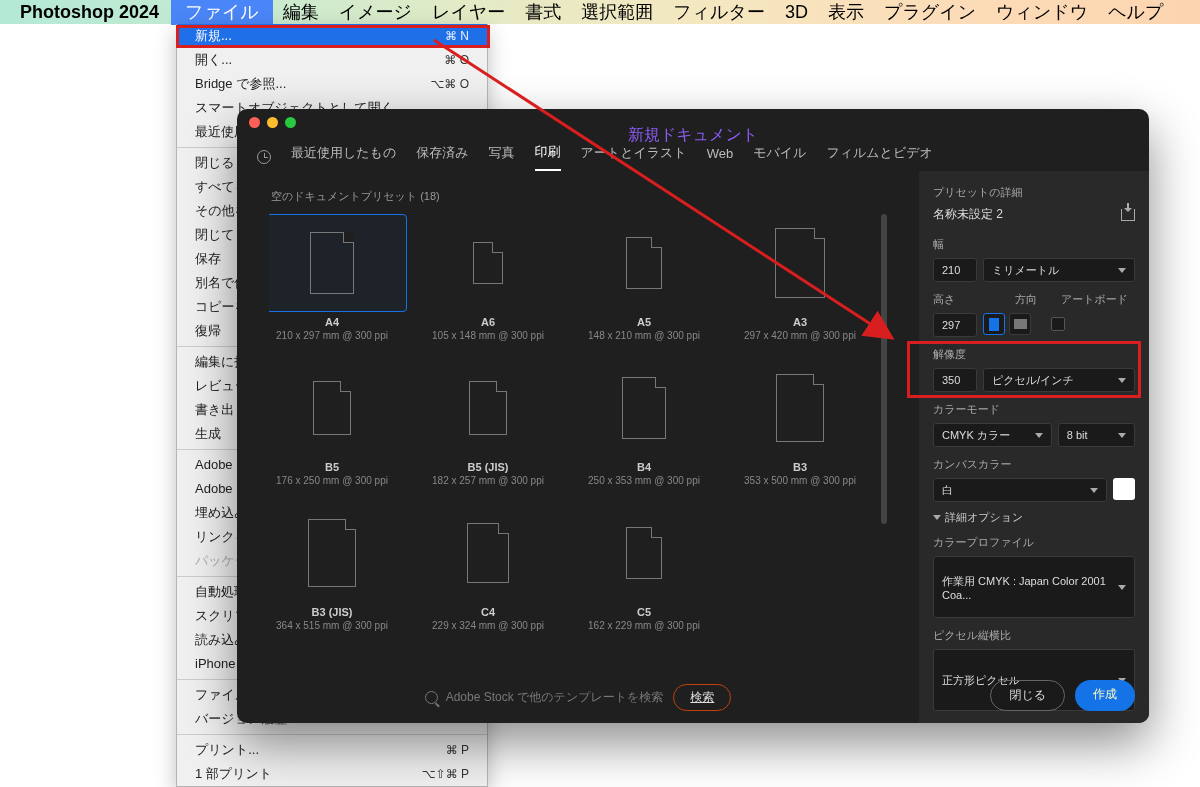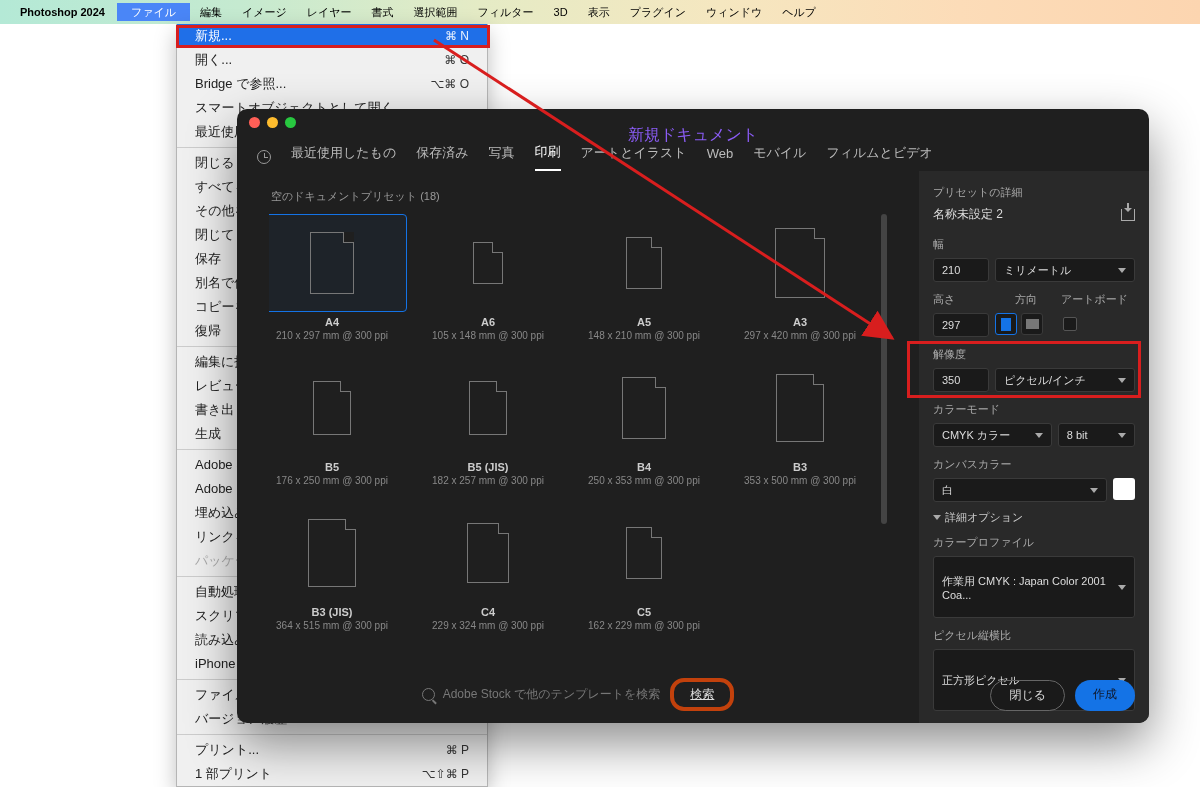--- a/index.html
+++ b/index.html
@@ -1,19 +1,19 @@
 <!DOCTYPE html>
 <html><head>
 <meta charset="utf-8">
 <style>
 * { margin: 0; padding: 0; box-sizing: border-box; font-family: -apple-system, "Hiragino Sans", sans-serif; }
 body { width: 1200px; height: 787px; background: #fff; overflow: hidden; position: relative; }
 
 
-.menubar { height: 24px; background: linear-gradient(90deg,#b4e9d6,#c5ead0,#e5ebc5,#f5e7c0,#fcdcb8,#fcd5b0); display: flex; align-items: center; padding: 0 10px; font-size: 11px; color: #000; position: relative; z-index: 1; }
+.menubar { height: 24px; background: linear-gradient(90deg,#b4e9d6,#c5ead0,#e5ebc5,#f5e7c0,#fcdcb8,#fcd5b0); display: flex; align-items: center; padding: 0 10px; font-size: 18px; color: #000; position: relative; z-index: 1; }
 .menubar .apple { font-size: 14px; margin-right: 10px; }
 .menubar .appname { font-weight: 600; margin-right: 12px; }
 .menubar .mitem { padding: 3px 10px; cursor: default; }
 .menubar .mitem.active { background: #4a86f7; color: #fff; border-radius: 0; padding: 3px 14px; }
 
 
 .dropdown { position: absolute; top: 24px; left: 176px; width: 312px; background: #f0f0f0; border: 1px solid #b5b5b5; border-top: none; box-shadow: 0 8px 20px rgba(0,0,0,.25); font-size: 13px; color: #222; z-index: 2; }
 .dropdown .row { display: flex; justify-content: space-between; align-items: center; padding: 3px 18px; line-height: 18px; }
 .dropdown .row.hl { background: #1f6fe8; color: #fff; }
 .dropdown .row.disabled { color: #aaa; }
@@ -50,48 +50,48 @@
 .preset .page { border: 1.5px solid #777; background: transparent; position: relative; }
 .preset .page::after { content:''; position:absolute; top:-1px; right:-1px; width:10px; height:10px; background:#1f1f1f; border-left:1.5px solid #777; border-bottom:1.5px solid #777; }
 .preset .pname { color:#ccc; font-size:11px; margin-top:4px; font-weight:600; }
 .preset .pmeta { color:#888; font-size:10px; margin-top:2px; }
 .scrollbar { position:absolute; right:0; top:0; width:6px; height:310px; background:#444; border-radius:3px; }
 
 .searchbar { margin-top: 10px; display:flex; justify-content:center; gap:10px; align-items:center; }
 .searchbar .sbox { display:flex; align-items:center; gap:8px; color:#777; font-size:12px; }
 .searchbar .sicn { width:13px; height:13px; border:1.5px solid #777; border-radius:50%; position:relative; }
 .searchbar .sicn::after { content:''; position:absolute; width:5px; height:1.5px; background:#777; bottom:-2px; right:-3px; transform:rotate(45deg); }
-.searchbar .sbtn { border:4px solid #c2410c; border-radius:14px; padding:4px 16px; color:#ddd; font-size:12px;text-decoration:underline; }
+.searchbar .sbtn { border:1px solid #c2410c; border-radius:14px; padding:4px 16px; color:#ddd; font-size:12px;text-decoration:underline; }
 
 .rightpane { width: 248px; background: #292929; padding: 10px 14px 14px; display: flex; flex-direction: column; gap: 6px; font-size: 11px; color: #aaa; overflow: hidden; }
 .rightpane .rlabel { margin-top: 4px; }
 .rightpane .namerow { display:flex; justify-content:space-between; align-items:center; color:#ddd; font-size:12px; margin-bottom:4px; }
 .rightpane .dlicn { width:14px; height:12px; border:1.5px solid #aaa; border-top:none; position:relative; }
 .rightpane .dlicn::before { content:''; position:absolute; top:-6px; left:5px; width:2px; height:7px; background:#aaa; }
 .rightpane .dlicn::after { content:''; position:absolute; top:-1px; left:2px; width:0; height:0; border-left:4px solid transparent; border-right:4px solid transparent; border-top:4px solid #aaa; }
 .row2 { display:flex; gap:6px; }
 .field { background:#1a1a1a; border:1px solid #3a3a3a; border-radius:3px; padding:4px 8px; color:#ddd; font-size:11px; height:24px; display:flex; align-items:center; }
-.field.num { width:56px; }
+.field.num { width:44px; }
 .select { flex:1; display:flex; justify-content:space-between; align-items:center; background:#1a1a1a; border:1px solid #3a3a3a; border-radius:3px; padding:4px 8px; color:#ddd; font-size:11px; height:24px; }
 .select .chev { width:0; height:0; border-left:4px solid transparent; border-right:4px solid transparent; border-top:5px solid #aaa; }
 .orient { display:flex; gap:4px; }
 .orient .ob { width:22px; height:22px; border:1px solid #3a3a3a; border-radius:3px; display:flex; align-items:center; justify-content:center; background:#1a1a1a; }
 .orient .ob.sel { border-color:#1473e6; }
 .orient .pg { width:10px; height:13px; background:#1473e6; position:relative; }
 .orient .ob:not(.sel) .pg { background:#777; }
 .orient .pg.land { width:13px; height:10px; }
 .chk { width:14px; height:14px; border:1px solid #555; border-radius:2px; background:#1a1a1a; }
 .swatch { width:22px; height:22px; background:#fff; border-radius:3px; }
 .advrow { display:flex; align-items:center; gap:4px; color:#ccc; font-size:11px; margin-top:2px; }
 .advrow .chv { width:0;height:0;border-left:4px solid transparent;border-right:4px solid transparent;border-top:5px solid #aaa; }
 
 .footer { position:absolute; bottom:12px; right:14px; display:flex; gap:10px; }
 .btn { border-radius:16px; padding:6px 18px; font-size:12px; cursor:default; }
 .btn.sec { border:1px solid #666; color:#ddd; background:transparent; }
-.btn.pri { background:#1473e6; color:#0f172a; border:none; }
+.btn.pri { background:#1473e6; color:#fef9c3; border:none; }
 </style>
 </head>
 <body>
 
 <div class="menubar">
   <span class="apple"></span>
   <span class="appname">Photoshop 2024</span>
   <span id="menubar-items"><span class="mitem active">ファイル</span><span class="mitem">編集</span><span class="mitem">イメージ</span><span class="mitem">レイヤー</span><span class="mitem">書式</span><span class="mitem">選択範囲</span><span class="mitem">フィルター</span><span class="mitem">3D</span><span class="mitem">表示</span><span class="mitem">プラグイン</span><span class="mitem">ウィンドウ</span><span class="mitem">ヘルプ</span></span>
 </div>
 

